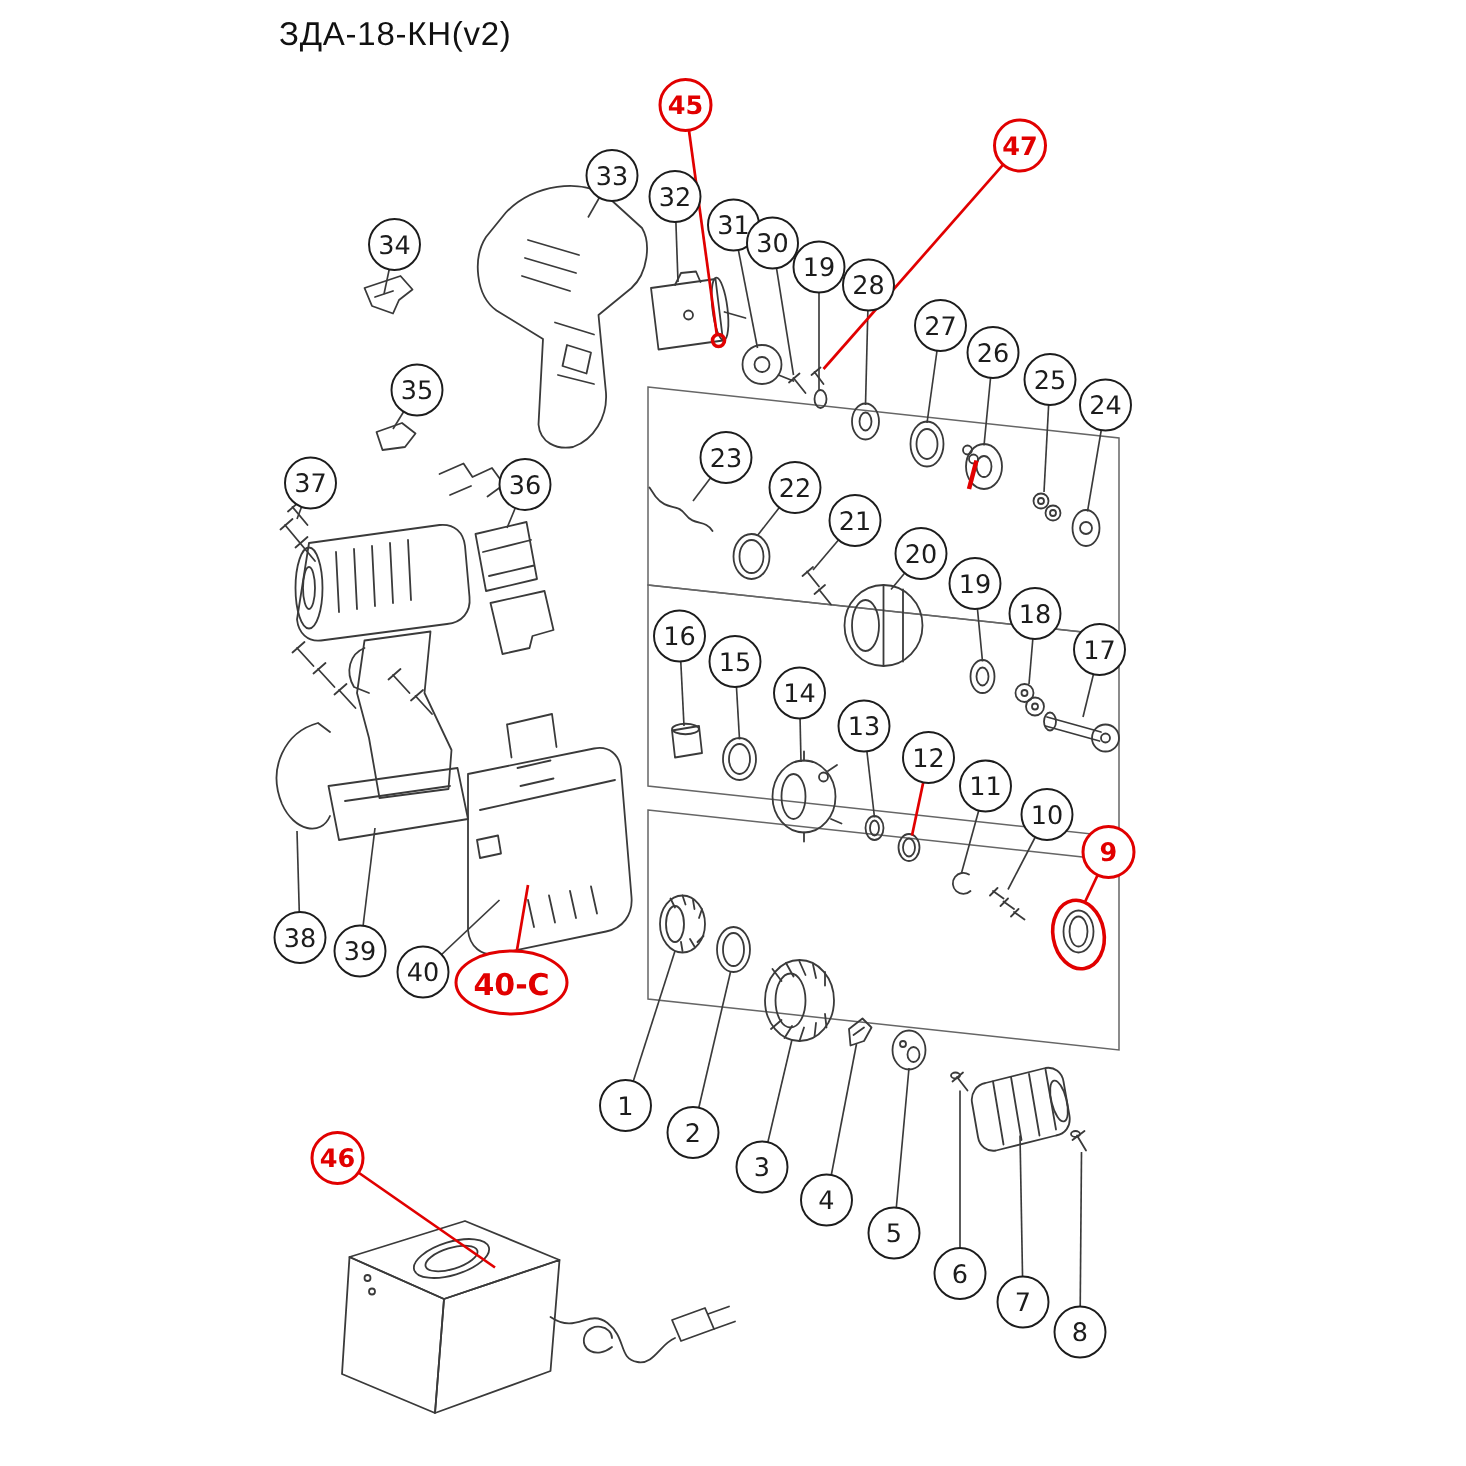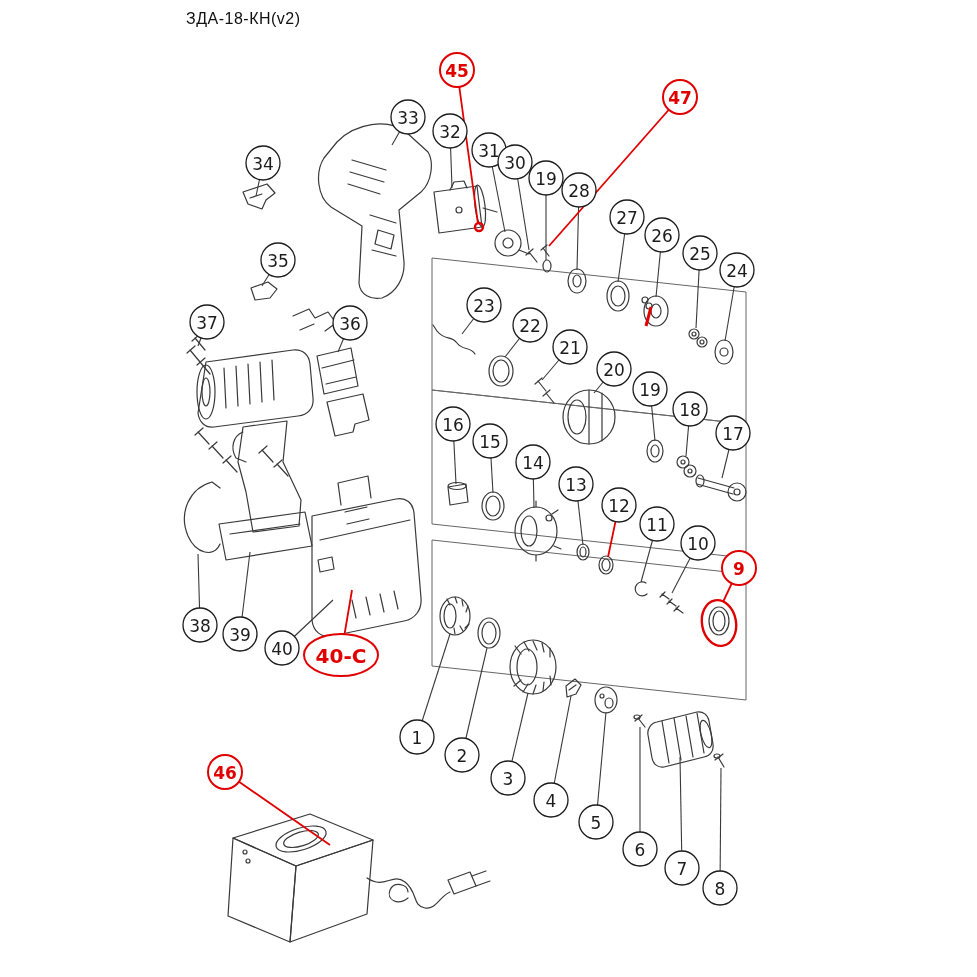--- a/index.html
+++ b/index.html
@@ -1,18 +1,18 @@
 <!DOCTYPE html>
 <html><head>
 <meta charset="utf-8">
 <style>
   html,body{margin:0;padding:0;background:#ffffff;}
   body{width:977px;height:977px;font-family:"DejaVu Sans",sans-serif;}
   .stage{position:relative;width:977px;height:977px;background:#ffffff;overflow:hidden;}
-  .title{position:absolute;left:186px;top:10px;font-size:16px;color:#111111;
+  .title{position:absolute;left:186px;top:10px;font-size:22px;color:#111111;
          font-family:"Liberation Sans",sans-serif;letter-spacing:0.5px;}
   svg{position:absolute;left:0;top:0;}
   svg text{font-family:"DejaVu Sans",sans-serif;}
 </style>
 </head>
 <body>
 
 <div class="stage">
   <div class="title">ЗДА-18-КН(v2)</div>
 

